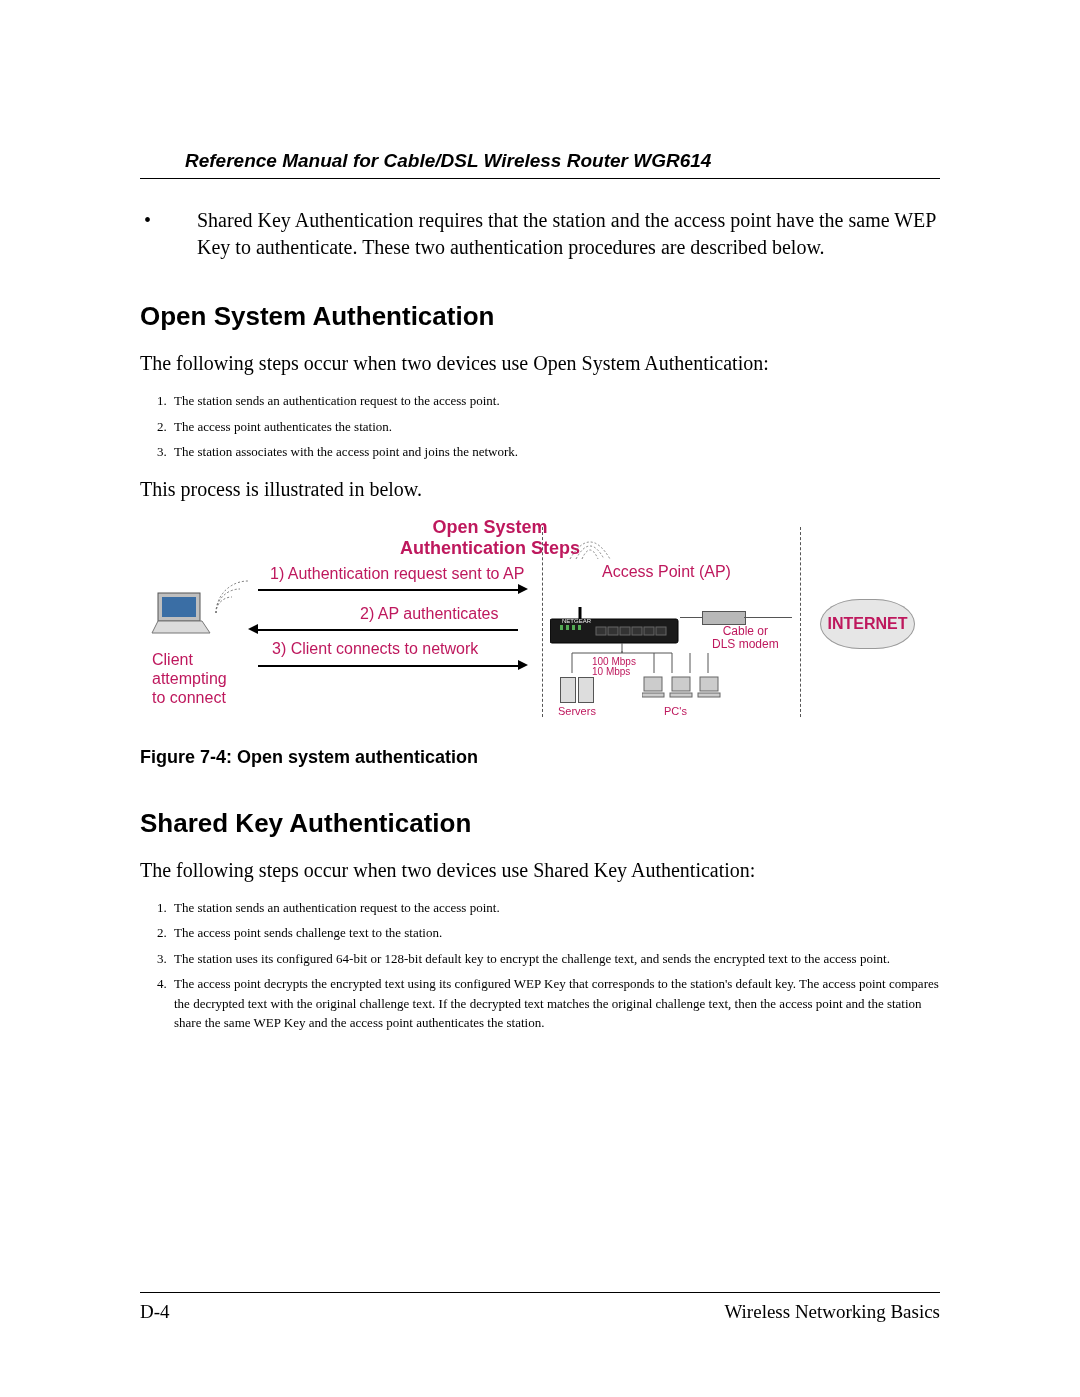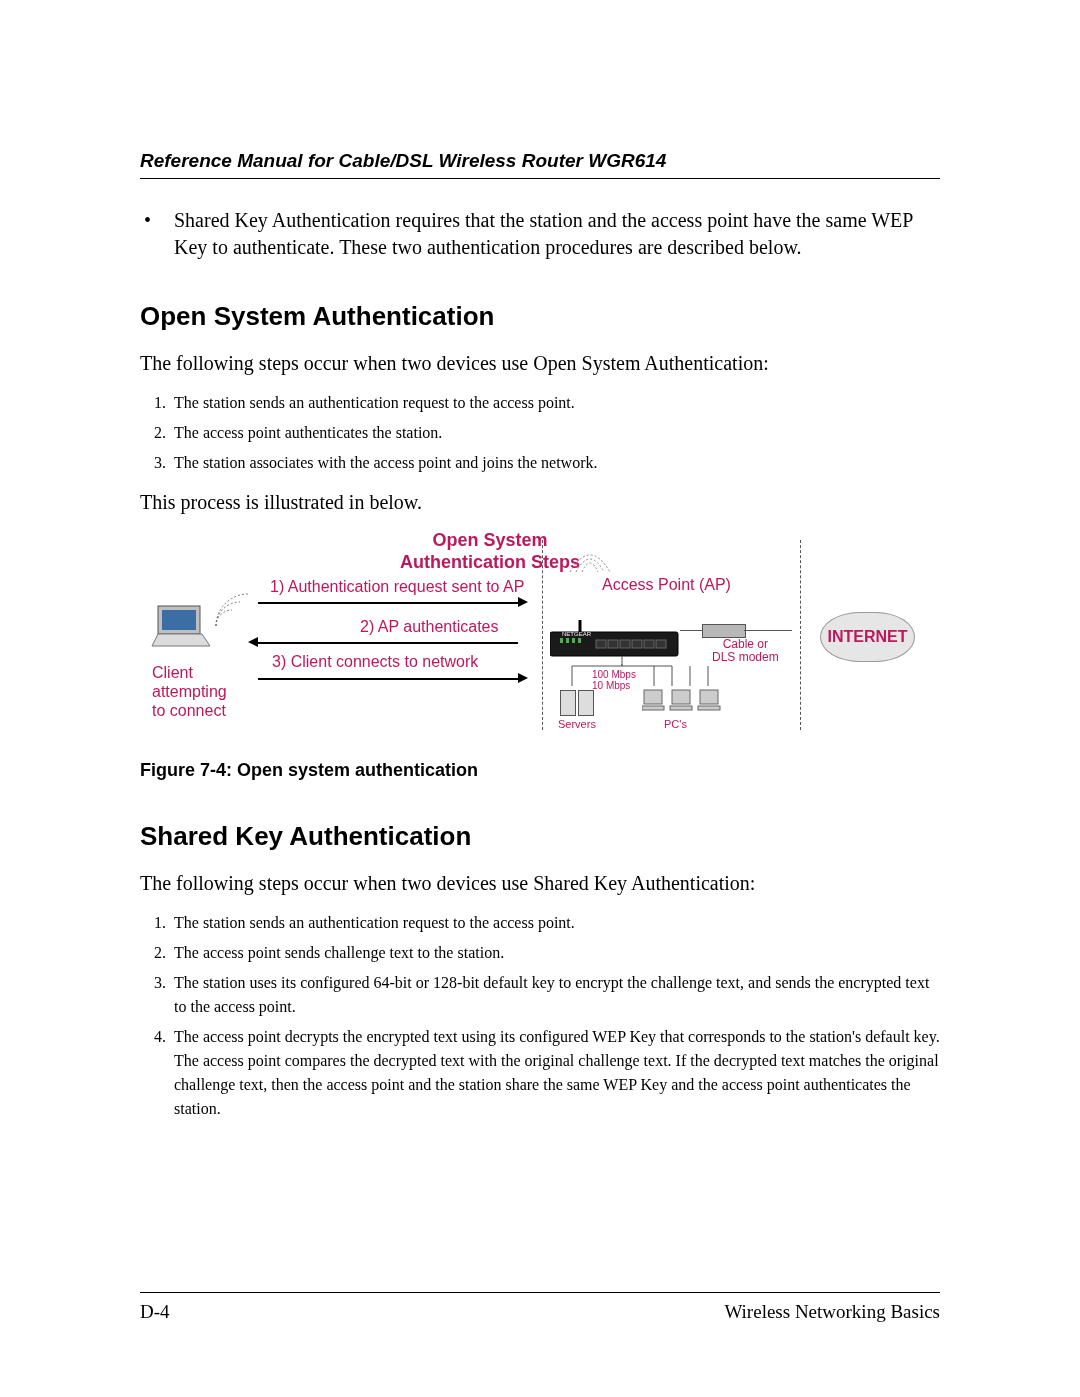--- a/index.html
+++ b/index.html
@@ -15,53 +15,55 @@
     font-family: "Times New Roman", Times, serif;
     color: #000;
     position: relative;
   }
   .header-title {
     font-style: italic;
     font-weight: bold;
     font-size: 19px;
     font-family: Arial, Helvetica, sans-serif;
     margin-bottom: 6px;
+    margin-left: 45px;
   }
   .hr-top, .hr-bottom {
     border: 0;
     border-top: 1.5px solid #000;
     margin: 0;
   }
   .bullet-block {
     margin-top: 28px;
     display: flex;
     font-size: 20px;
     line-height: 1.35;
   }
   .bullet-mark {
     width: 30px;
     text-align: left;
     padding-left: 4px;
   }
   .bullet-text {
     flex: 1;
+    margin-left: 23px;
   }
   h2.section {
     font-family: Arial, Helvetica, sans-serif;
     font-weight: bold;
     font-size: 26px;
     margin: 40px 0 18px 0;
   }
   p.body {
     font-size: 20px;
     line-height: 1.35;
     margin: 14px 0;
   }
   ol.numbered {
-    font-size: 16px;
+    font-size: 13px;
     line-height: 1.5;
     padding-left: 30px;
     margin: 10px 0;
   }
   ol.numbered li {
     padding-left: 4px;
     margin-bottom: 6px;
   }
   .figure-caption {
     font-family: Arial, Helvetica, sans-serif;

